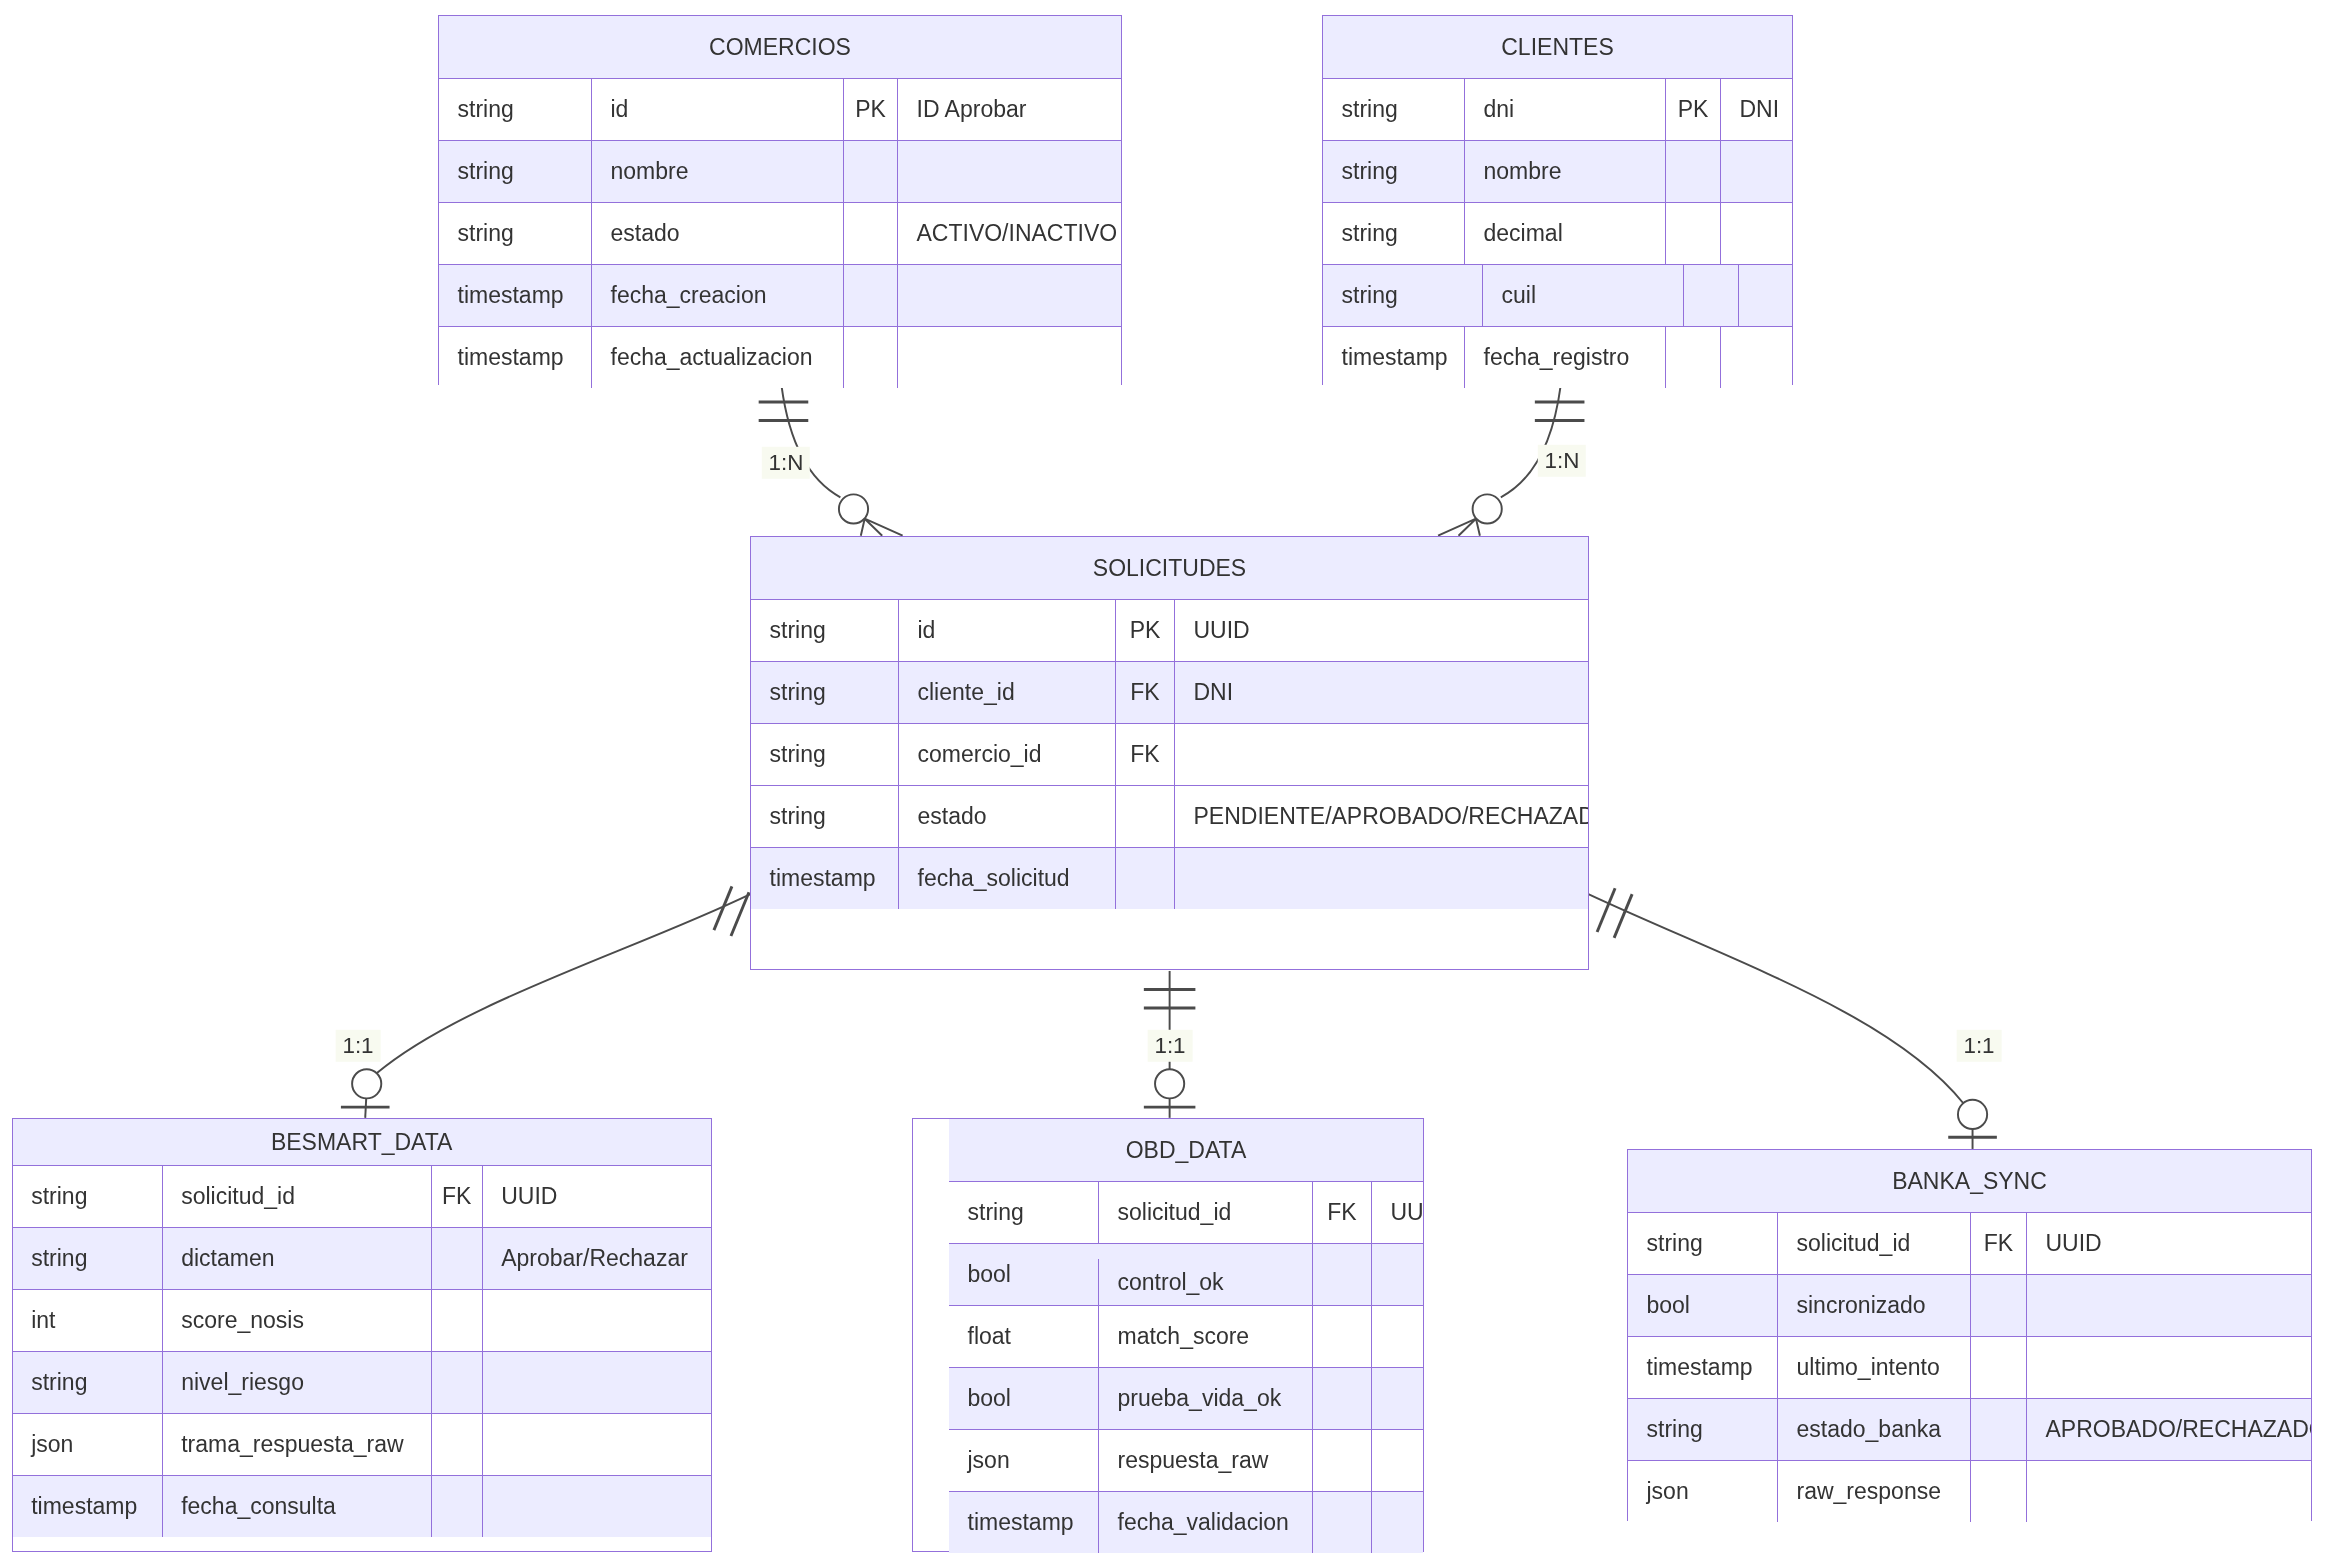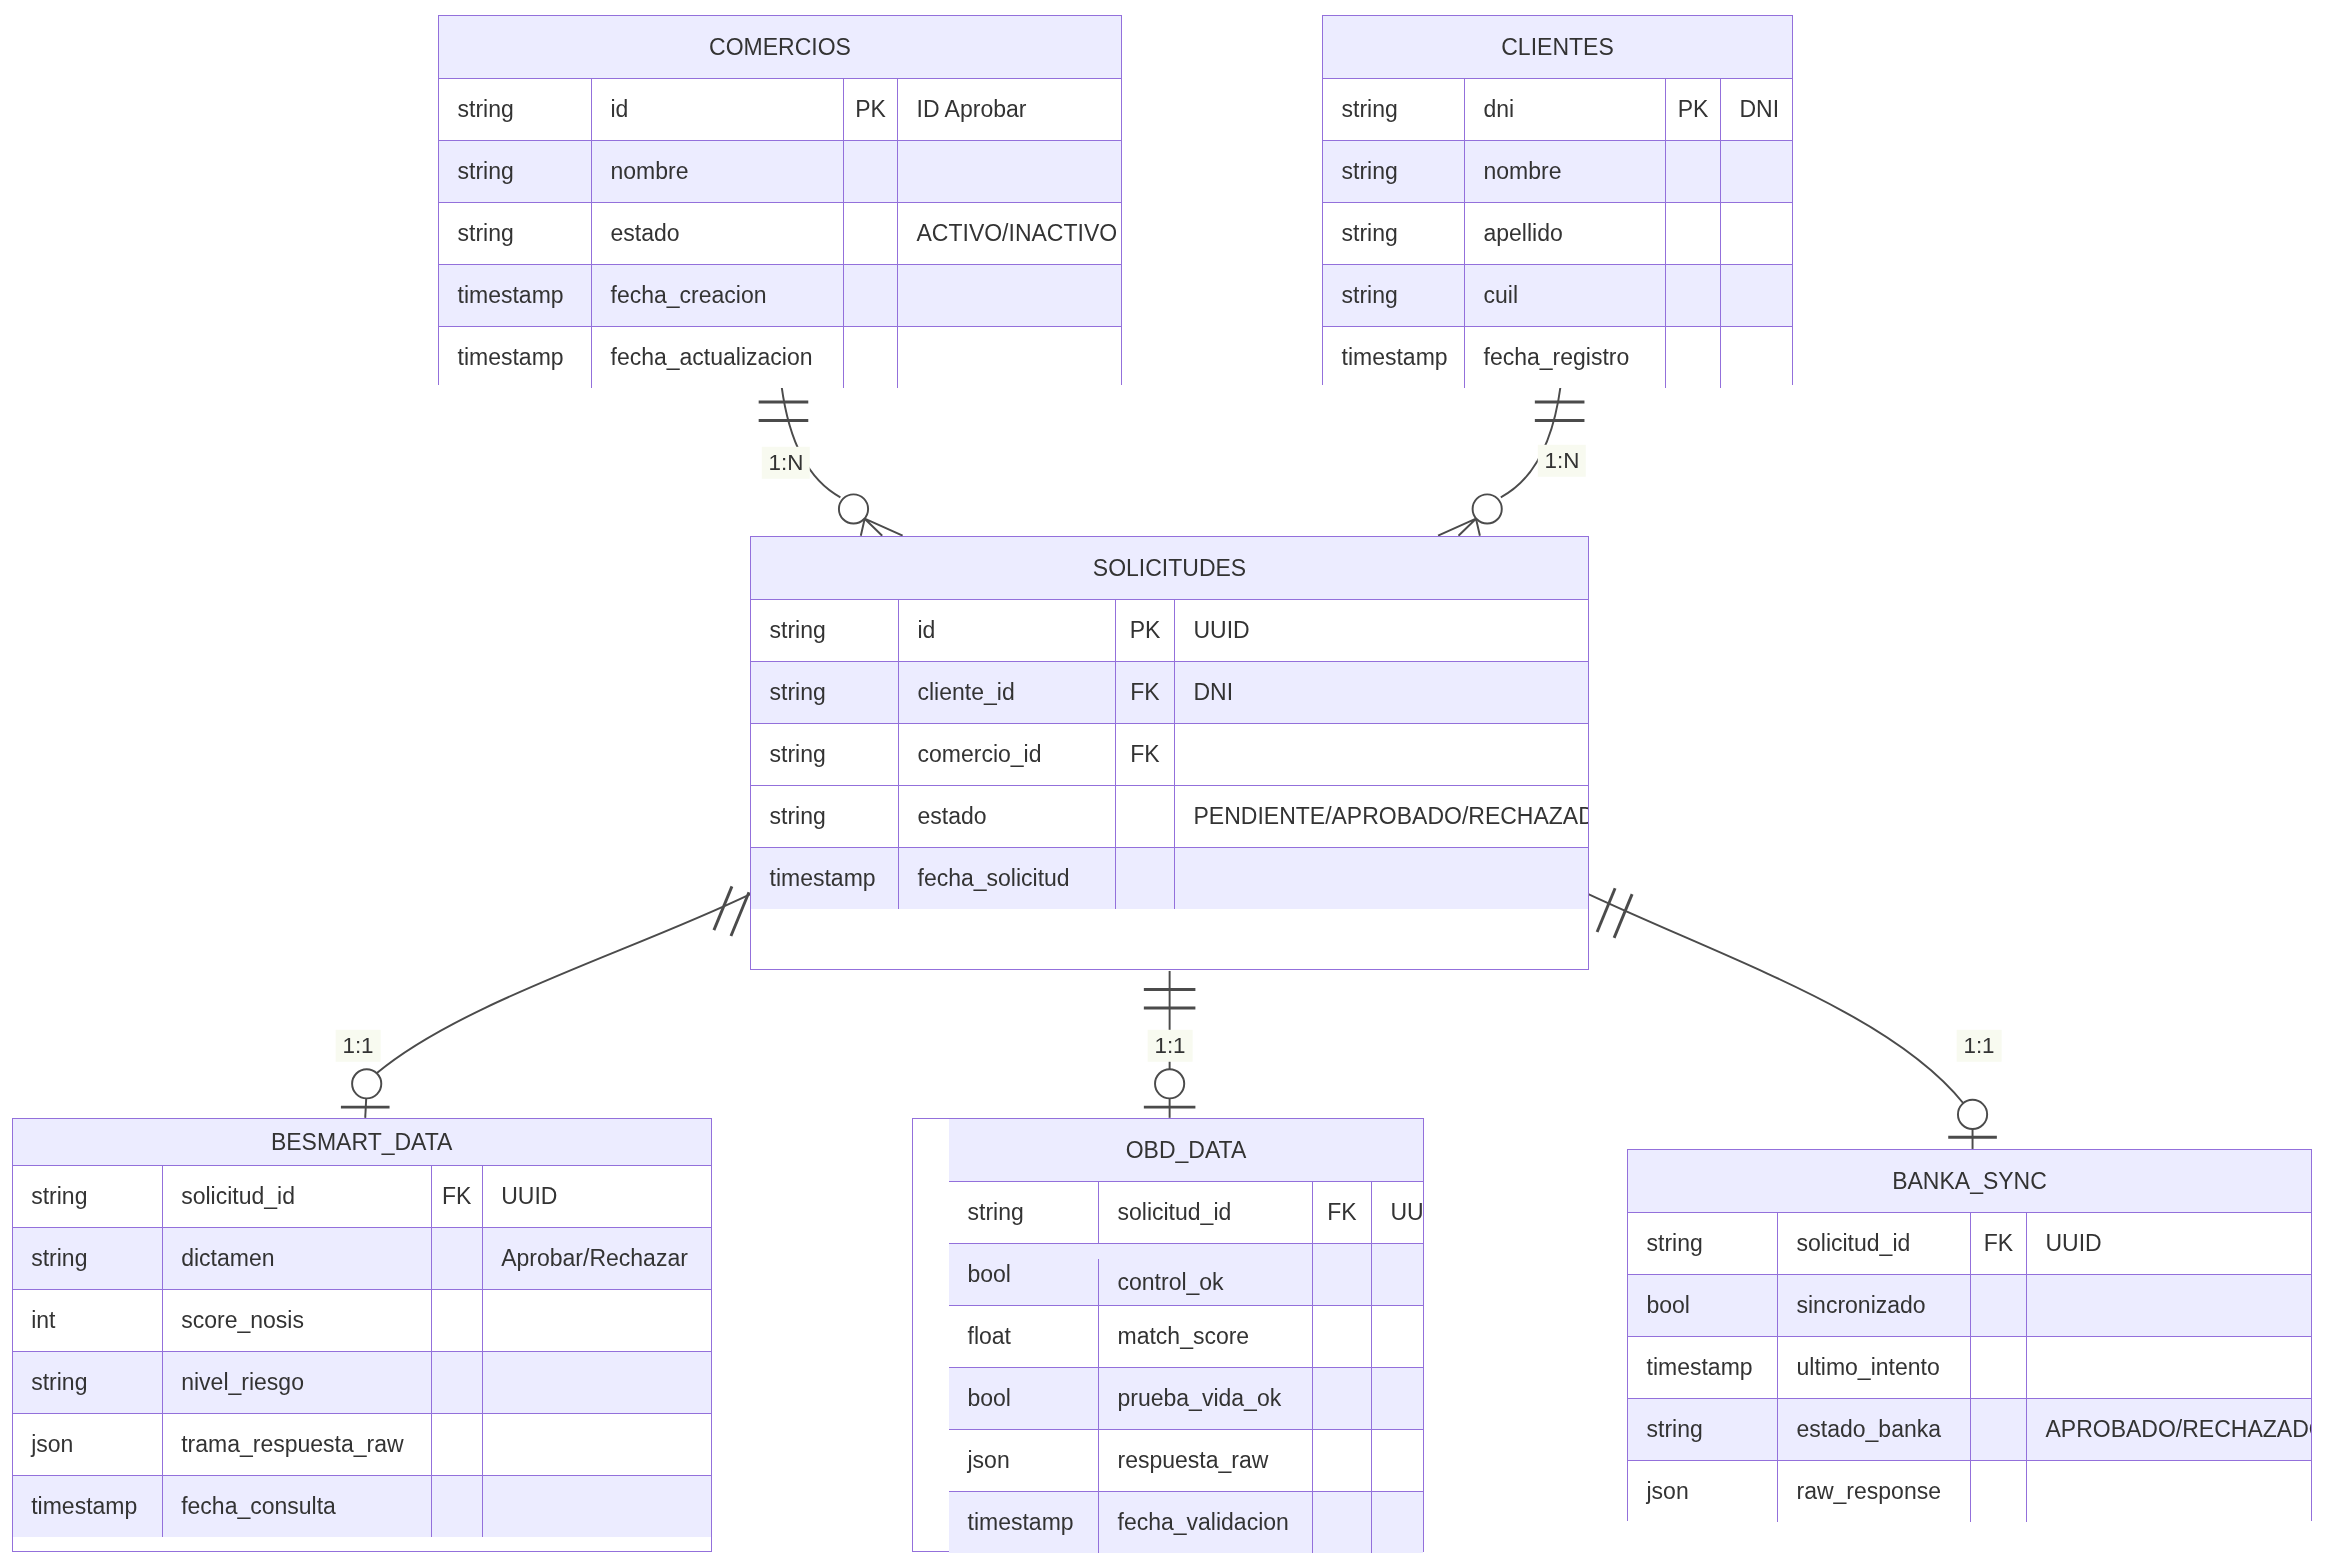--- a/index.html
+++ b/index.html
@@ -151,27 +151,27 @@
         <div class="cell" style="flex: 1 1 auto;">DNI</div>
       </div>
       <div class="attr-row even" style="height: 62px;">
         <div class="cell" style="flex: 0 0 141px;">string</div>
         <div class="cell" style="flex: 0 0 201px;">nombre</div>
         <div class="cell key-cell" style="flex: 0 0 55px;"></div>
         <div class="cell" style="flex: 1 1 auto;"></div>
       </div>
       <div class="attr-row odd" style="height: 62px;">
         <div class="cell" style="flex: 0 0 141px;">string</div>
-        <div class="cell" style="flex: 0 0 201px;">apellido</div>
+        <div class="cell" style="flex: 0 0 201px;">decimal</div>
         <div class="cell key-cell" style="flex: 0 0 55px;"></div>
         <div class="cell" style="flex: 1 1 auto;"></div>
       </div>
       <div class="attr-row even" style="height: 62px;">
         <div class="cell" style="flex: 0 0 141px;">string</div>
-        <div class="cell" style="flex: 0 0 201px;">cuil</div>
+        <div class="cell" style="flex: 0 0 201px; margin-left: 18px;">cuil</div>
         <div class="cell key-cell" style="flex: 0 0 55px;"></div>
         <div class="cell" style="flex: 1 1 auto;"></div>
       </div>
       <div class="attr-row odd" style="height: 62px;">
         <div class="cell" style="flex: 0 0 141px;">timestamp</div>
         <div class="cell" style="flex: 0 0 201px;">fecha_registro</div>
         <div class="cell key-cell" style="flex: 0 0 55px;"></div>
         <div class="cell" style="flex: 1 1 auto;"></div>
       </div>
     </div>

